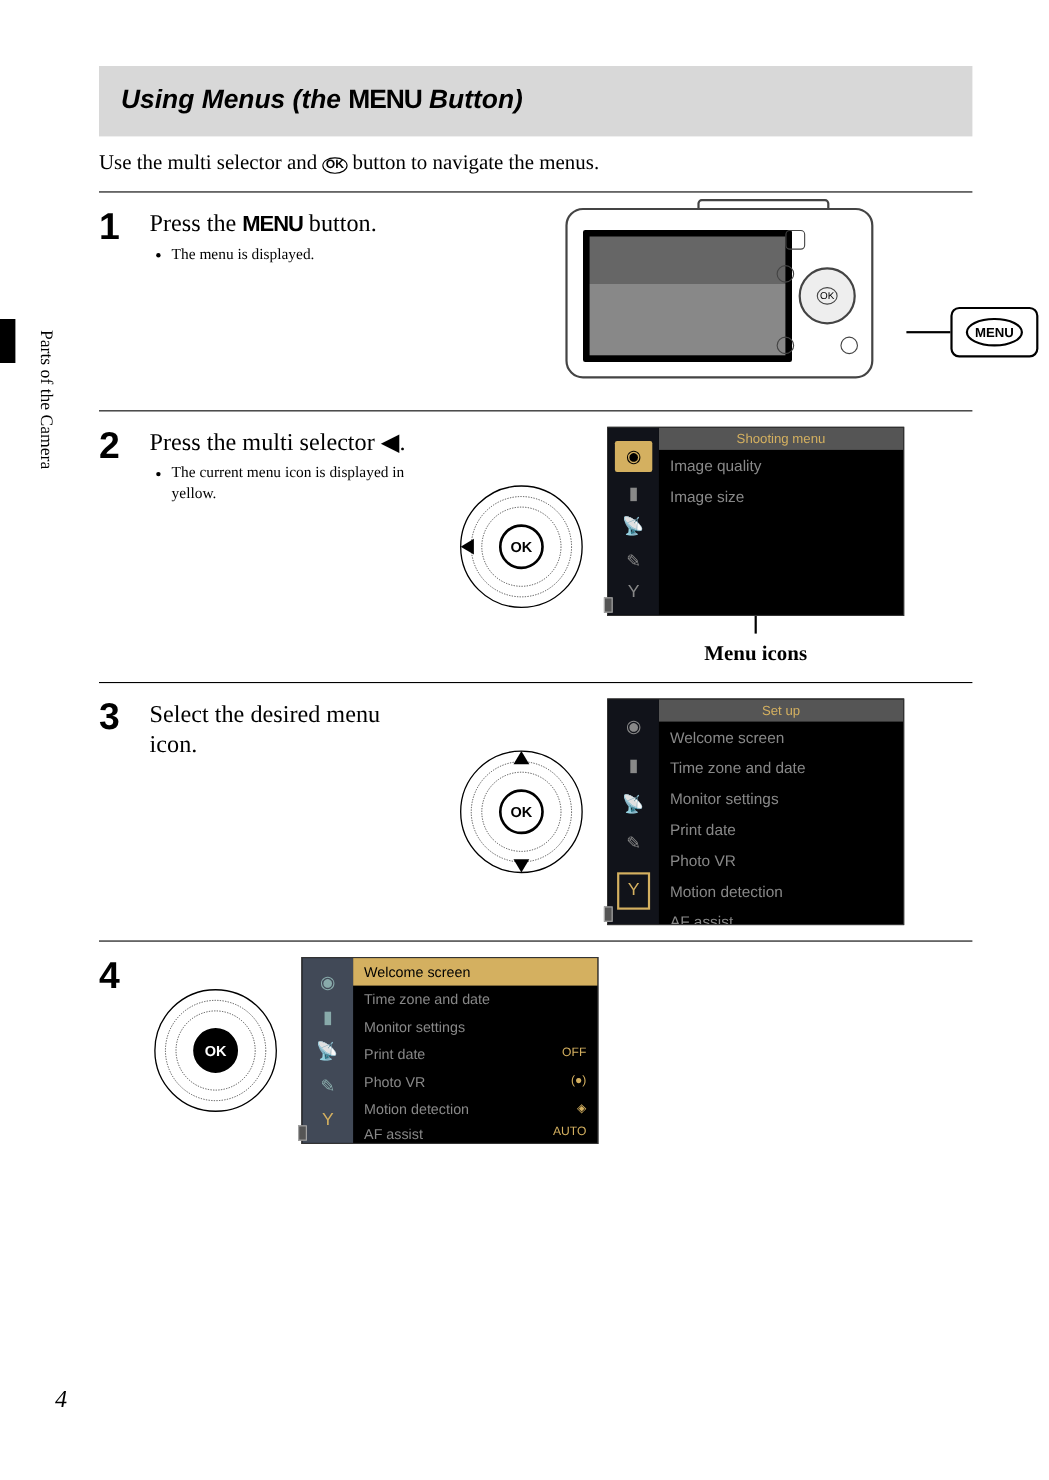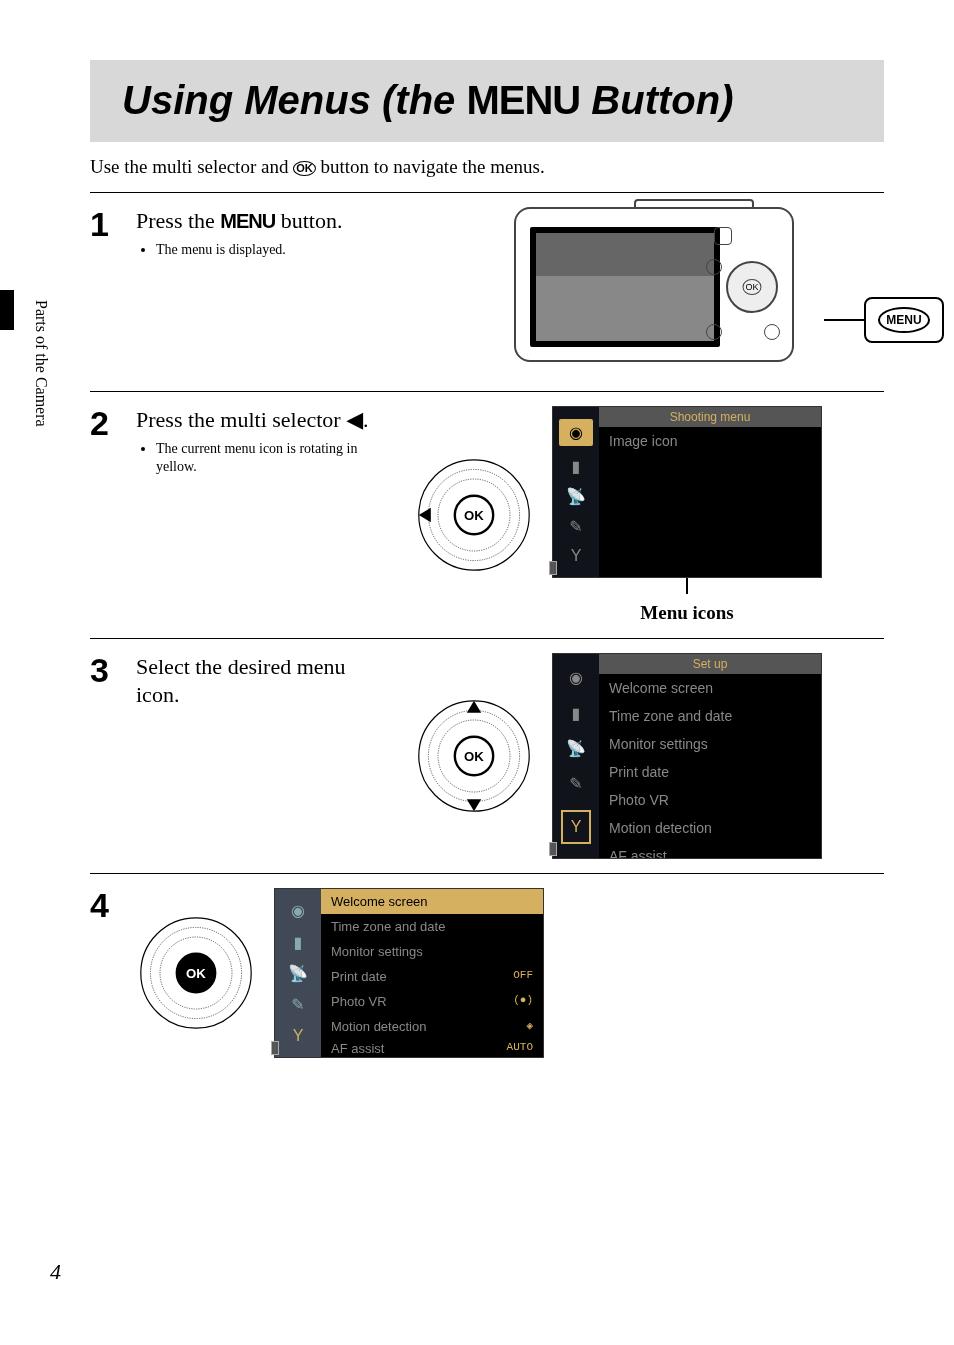--- a/index.html
+++ b/index.html
@@ -11,26 +11,25 @@
     color: #000;
     position: relative;
     padding: 60px 70px 40px 90px;
   }
   .header-box {
     background: #d8d8d8;
     padding: 18px 20px 20px 20px;
     margin-bottom: 8px;
   }
   .title {
-    font-size: 40px;
+    font-size: 24px;
     font-weight: bold;
     font-style: italic;
     font-family: Arial, sans-serif;
     line-height: 1.1;
-    margin-left: 12px;
   }
   .menu-word {
     font-family: Arial, sans-serif;
     font-style: normal;
     letter-spacing: -1px;
     font-weight: 900;
   }
   .intro {
     font-size: 19px;
     padding: 6px 0 4px 0;
@@ -265,21 +264,21 @@
   
   .menu-shot.step3 .sidebar .wrench {
     border: 2px solid #d4b060;
     padding: 6px 8px;
     color: #d4b060;
   }
   .menu-shot.step3 .header { color:#d4b060; }
   .menu-shot.step4 .row.hl { background:#d4b060; color:#000; }
   .menu-shot.step4 .content { min-height: auto; padding-bottom:2px;}
   .menu-shot.step4 .row { display:flex; justify-content:space-between; padding:5px 10px;}
-  .menu-shot.step4 .row .val { color:#d4b060; font-size:11px;font-family:Liberation Mono, monospace;}
+  .menu-shot.step4 .row .val { color:#d4b060; font-size:11px;}
   .menu-shot.step4 { font-size:13px;}
   .menu-shot.step4 .sidebar { background:#414957; }
   .menu-shot.step4 .sidebar span { color:#8aa;}
   .menu-shot.step4 .sidebar .wrench { color:#d4b060;}
 
   .step-right-col {
     display:flex;
     flex-direction: column;
     align-items: center;
   }
@@ -336,21 +335,21 @@
 
 <hr class="sep">
 
 <div class="step step-row2">
   <div class="step-num">2</div>
   <div class="step-body" style="flex:0 0 260px;">
     <div class="step-title">
       <span>Press the multi selector </span><span class="left-arrow">◀</span><span>.</span>
     </div>
     <ul class="step-bullets">
-      <li>The current menu icon is rotating in yellow.</li>
+      <li>The current menu icon is displayed in yellow.</li>
     </ul>
   </div>
   <div class="step-figure" style="align-self:center;">
     <div class="dial">
       <svg viewBox="0 0 100 100">
         <circle cx="50" cy="50" r="46" fill="#fff" stroke="#000" stroke-width="1"></circle>
         <circle cx="50" cy="50" r="38" fill="none" stroke="#000" stroke-width="0.5" stroke-dasharray="1 1"></circle>
         <circle cx="50" cy="50" r="30" fill="none" stroke="#000" stroke-width="0.5" stroke-dasharray="1 1"></circle>
         <circle cx="50" cy="50" r="16" fill="#fff" stroke="#000" stroke-width="2"></circle>
         <text x="50" y="54" text-anchor="middle" font-size="11" font-family="Arial" font-weight="bold">OK</text>
@@ -362,21 +361,22 @@
     <div class="menu-shot step2">
       <div class="sidebar">
         <span>◉</span>
         <span>▮</span>
         <span>📡</span>
         <span>✎</span>
         <span>Y</span>
       </div>
       <div class="content">
         <div class="header">Shooting menu</div>
-        <div class="row">Image icon</div>
+        <div class="row">Image quality</div>
+        <div class="row">Image size</div>
       </div>
       <div class="battbar"></div>
     </div>
     <div class="menu-pointer"></div>
     <div class="menu-label">Menu icons</div>
   </div>
 </div>
 
 <hr class="sep">
 

